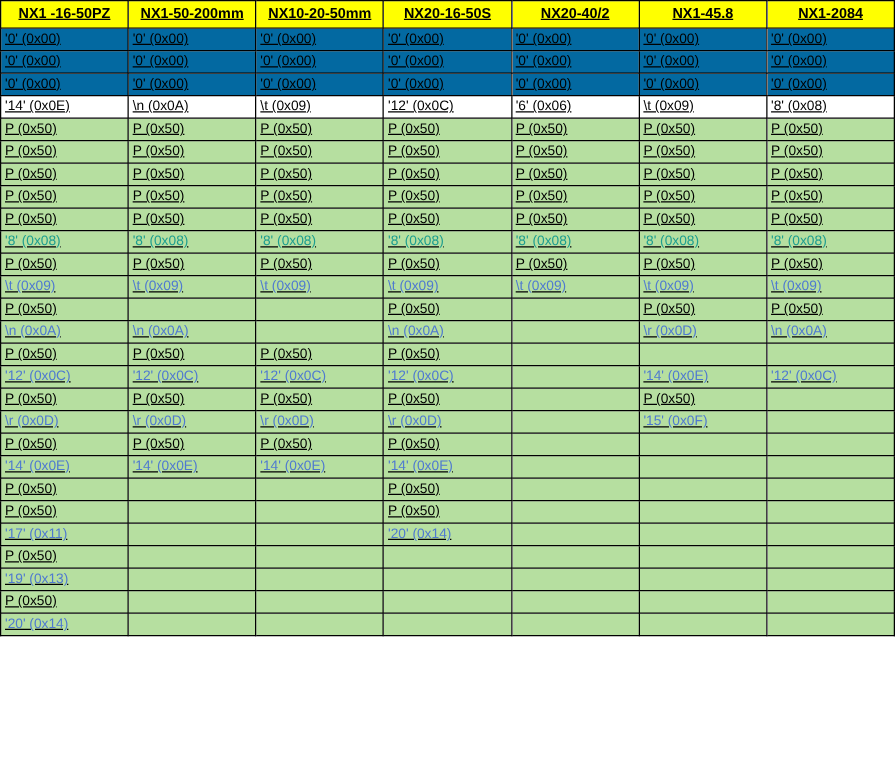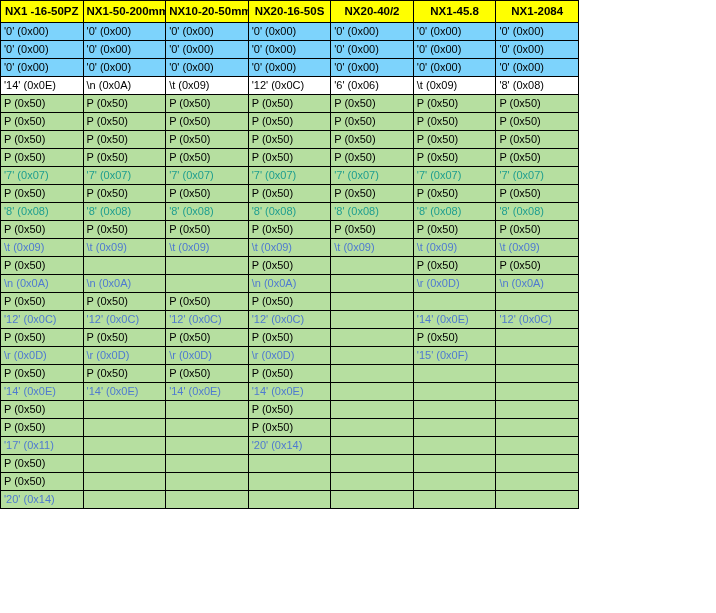--- a/index.html
+++ b/index.html
@@ -14,42 +14,43 @@
   }
   #sheet {
     width: 716px;
     height: 613px;
     overflow: hidden;
     position: relative;
   }
   table.grid {
     border-collapse: collapse;
     table-layout: fixed;
-    width: 579px;
+    width: 716px;
+    text-decoration: underline;
   }
   table.grid th, table.grid td {
     border: 1px solid #000000;
     padding: 1px 3px;
     font-size: 11px;
     line-height: 13px;
     height: 18px;
     box-sizing: border-box;
     white-space: nowrap;
     overflow: hidden;
     vertical-align: middle;
   }
   table.grid th {
     background: #ffff00;
     font-weight: bold;
     text-align: center;
     height: 22px;
     font-size: 11.5px;
   }
   
-  tr.r-orange td { background: #7dd3fc; }
+  tr.r-orange td { background: #0369a1; }
   tr.r-white  td { background: #ffffff; }
   tr.r-green  td { background: #b6dfa0; }
   
   td.c-black { color: #000000; }
   td.c-teal  { color: #1f9e8f; }
   td.c-blue  { color: #4f7ad0; }
   td.c-empty { color: transparent; }
 </style>
 </head>
 <body>
@@ -134,29 +135,20 @@
         <tr class="r-green">
           <td class="c-black">P (0x50)</td>
           <td class="c-black">P (0x50)</td>
           <td class="c-black">P (0x50)</td>
           <td class="c-black">P (0x50)</td>
           <td class="c-black">P (0x50)</td>
           <td class="c-black">P (0x50)</td>
           <td class="c-black">P (0x50)</td>
         </tr>
         <tr class="r-green">
-          <td class="c-teal">'7' (0x07)</td>
-          <td class="c-teal">'7' (0x07)</td>
-          <td class="c-teal">'7' (0x07)</td>
-          <td class="c-teal">'7' (0x07)</td>
-          <td class="c-teal">'7' (0x07)</td>
-          <td class="c-teal">'7' (0x07)</td>
-          <td class="c-teal">'7' (0x07)</td>
-        </tr>
-        <tr class="r-green">
           <td class="c-black">P (0x50)</td>
           <td class="c-black">P (0x50)</td>
           <td class="c-black">P (0x50)</td>
           <td class="c-black">P (0x50)</td>
           <td class="c-black">P (0x50)</td>
           <td class="c-black">P (0x50)</td>
           <td class="c-black">P (0x50)</td>
         </tr>
         <tr class="r-green">
           <td class="c-teal">'8' (0x08)</td>
@@ -279,20 +271,29 @@
           <td class="c-blue">'17' (0x11)</td>
           <td class="c-empty"></td>
           <td class="c-empty"></td>
           <td class="c-blue">'20' (0x14)</td>
           <td class="c-empty"></td>
           <td class="c-empty"></td>
           <td class="c-empty"></td>
         </tr>
         <tr class="r-green">
           <td class="c-black">P (0x50)</td>
+          <td class="c-empty"></td>
+          <td class="c-empty"></td>
+          <td class="c-empty"></td>
+          <td class="c-empty"></td>
+          <td class="c-empty"></td>
+          <td class="c-empty"></td>
+        </tr>
+        <tr class="r-green">
+          <td class="c-blue">'19' (0x13)</td>
           <td class="c-empty"></td>
           <td class="c-empty"></td>
           <td class="c-empty"></td>
           <td class="c-empty"></td>
           <td class="c-empty"></td>
           <td class="c-empty"></td>
         </tr>
         <tr class="r-green">
           <td class="c-black">P (0x50)</td>
           <td class="c-empty"></td>

